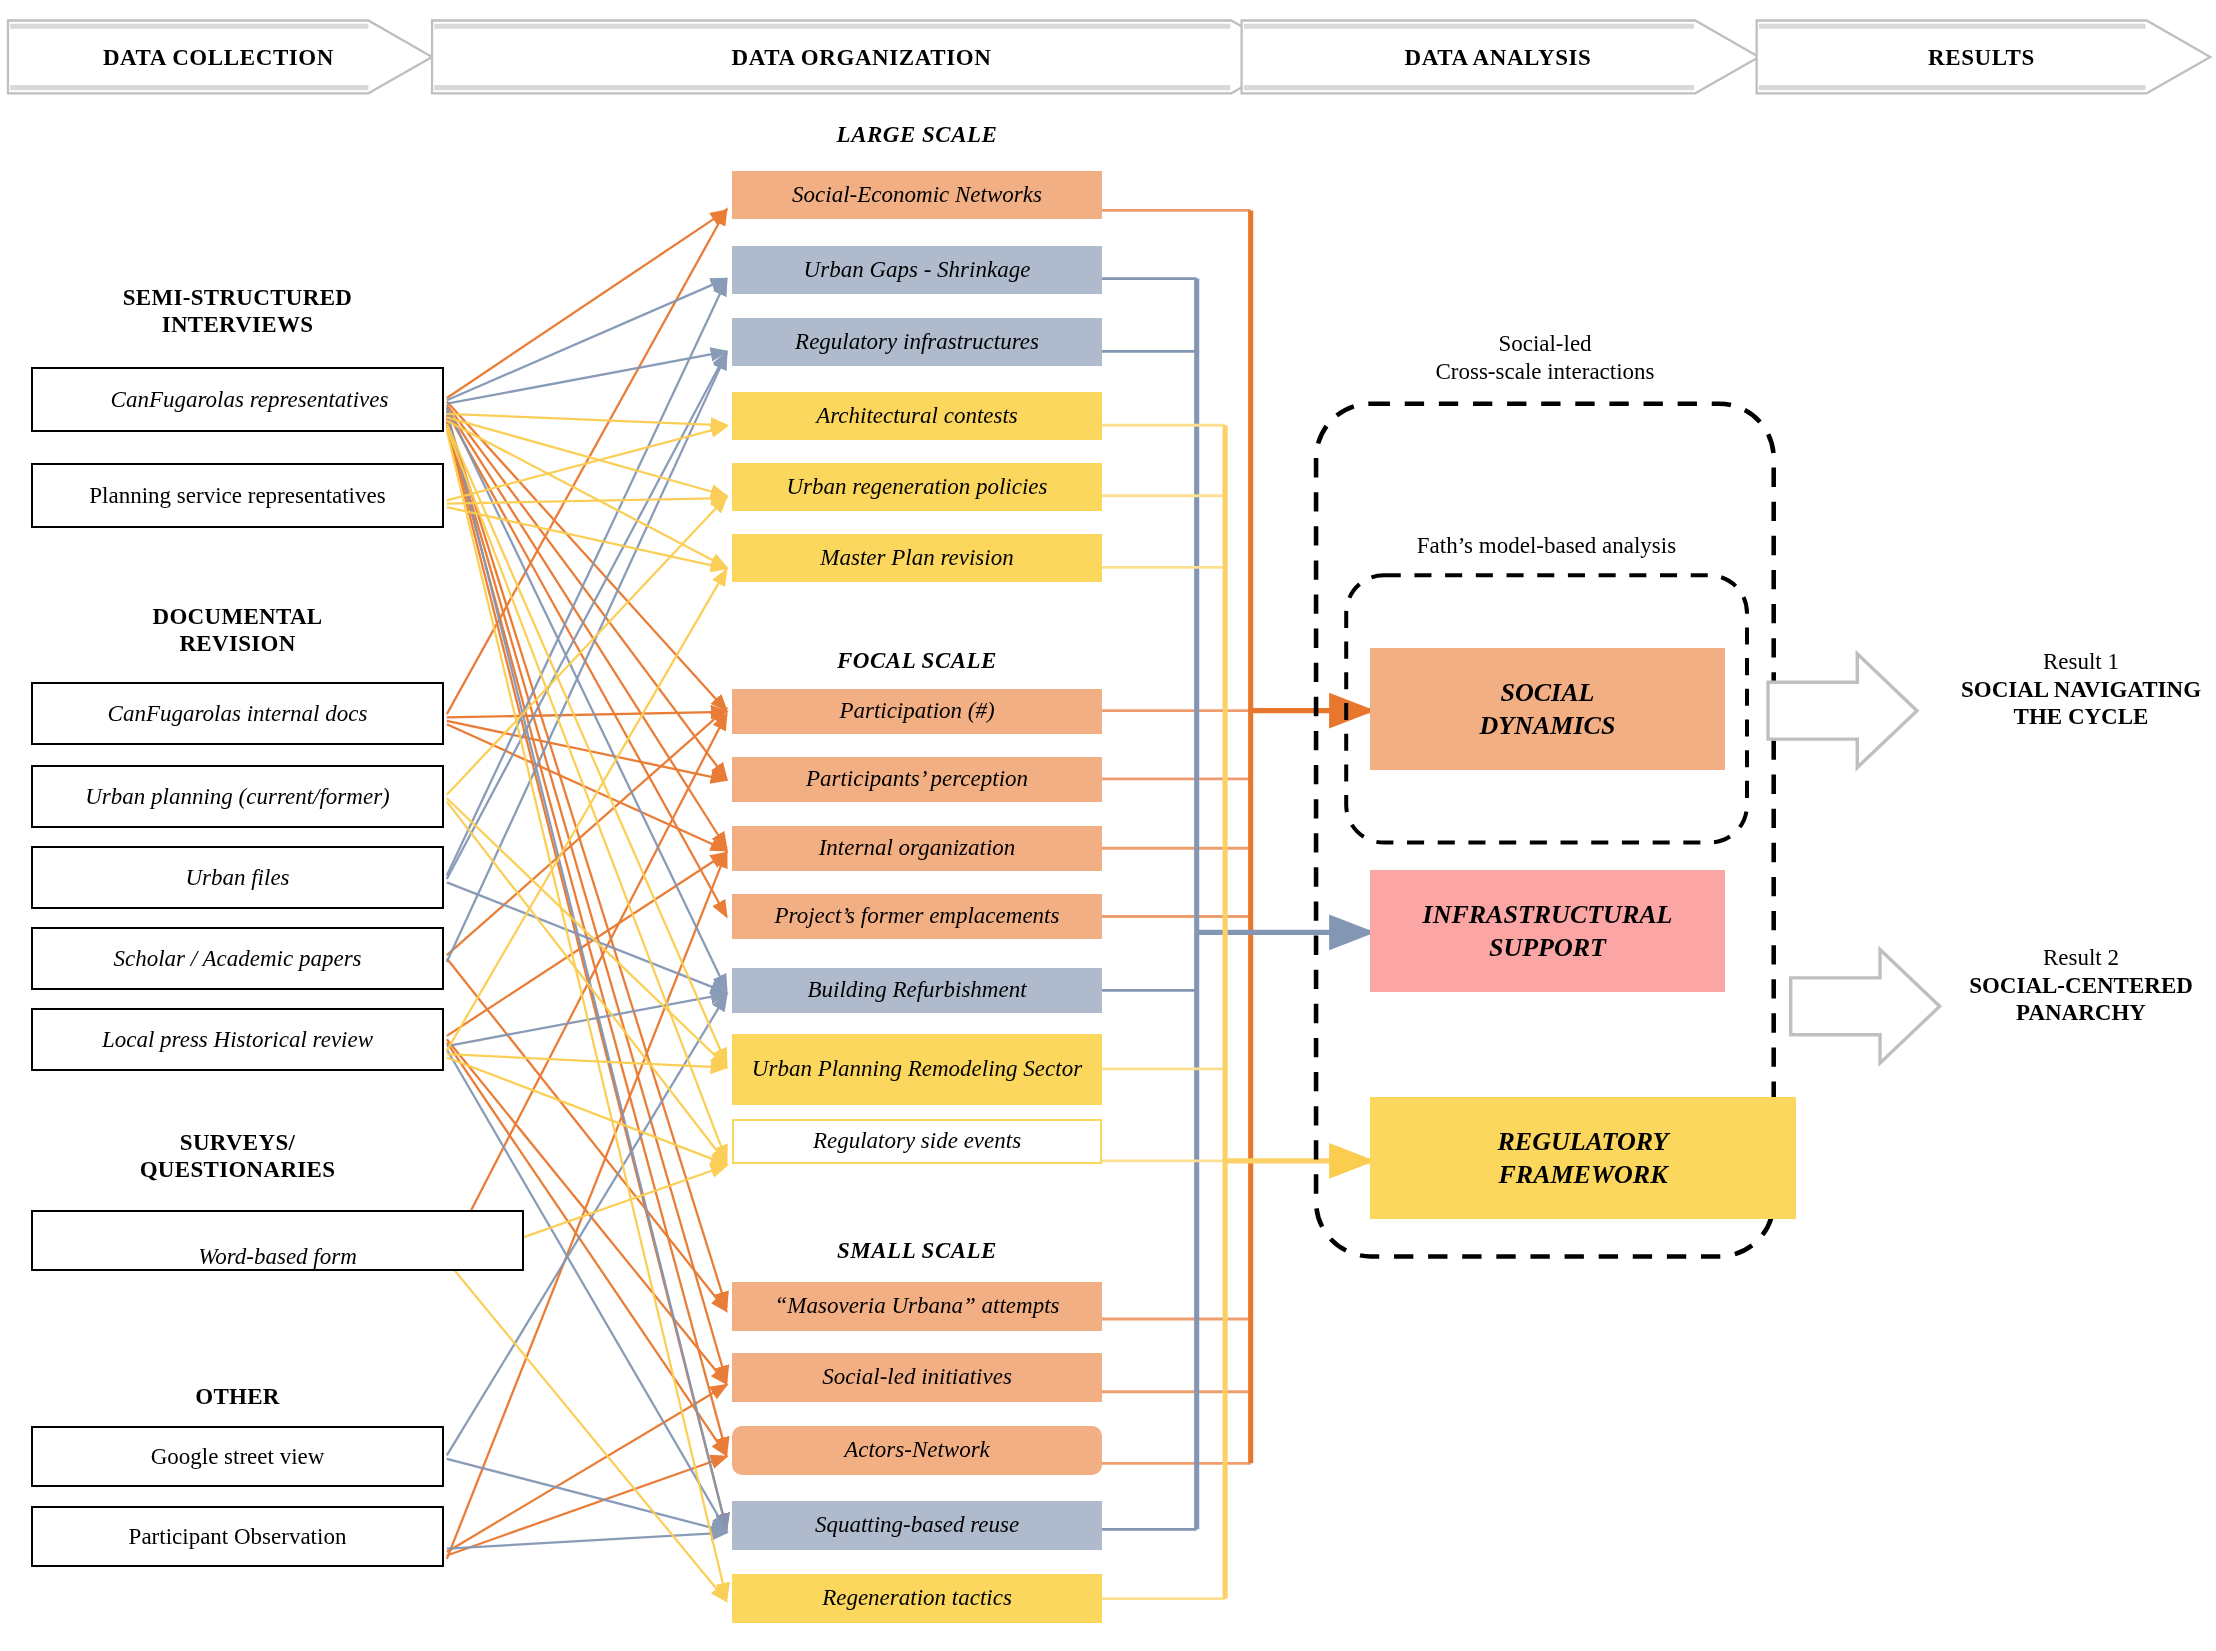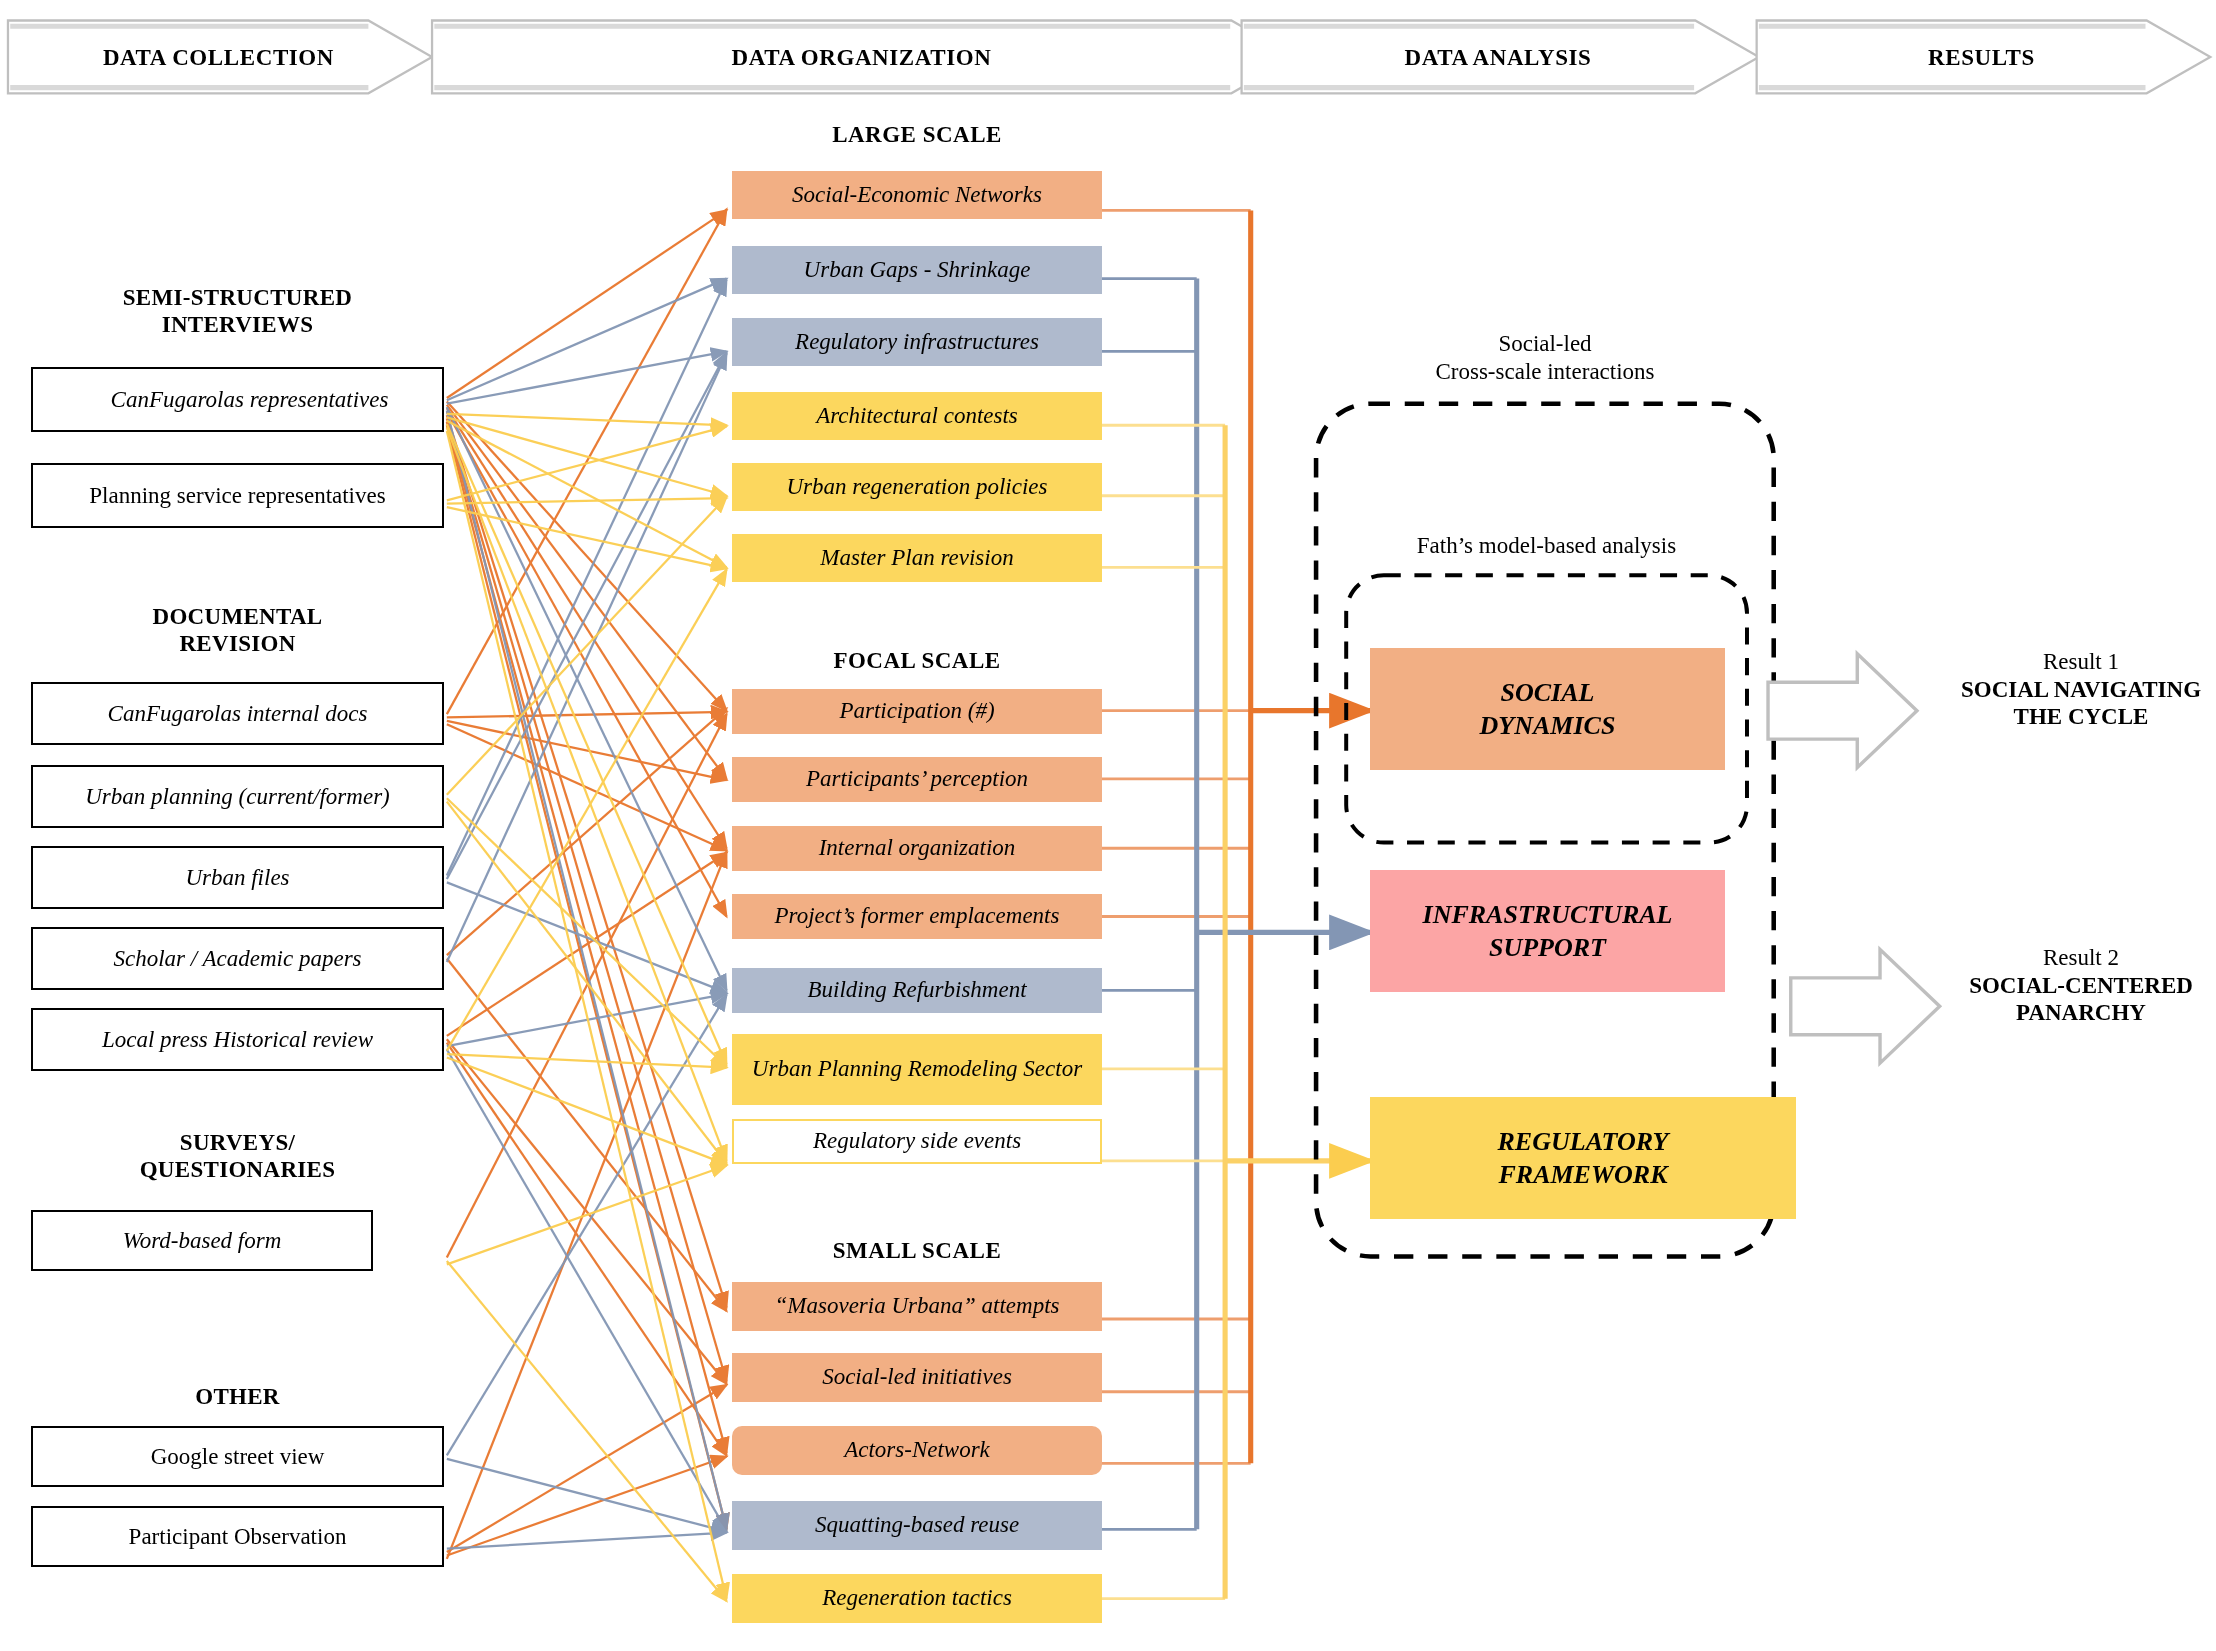--- a/index.html
+++ b/index.html
@@ -18,21 +18,21 @@
   
   .srcbox{position:absolute;border:2.3px solid #000;background:#fff;box-sizing:border-box;
           display:flex;align-items:center;justify-content:center;}
   .srcbox span{font-size:23px;line-height:1.1;padding:0 5.7px;text-align:center;}
   .it{font-style:italic;}
 
   
   .scalebox{position:absolute;box-sizing:border-box;display:flex;align-items:center;
             justify-content:center;}
   .scalebox span{font-size:23px;font-style:italic;line-height:1.16;text-align:center;padding:0 4.5px;}
-  .scale-head{font-size:23px;font-weight:700;letter-spacing:0.5px;}
+  .scale-head{font-size:23px;font-weight:700;letter-spacing:0.5px;font-style:italic;}
 
   
   .anabox{position:absolute;box-sizing:border-box;display:flex;align-items:center;
           justify-content:center;}
   .anabox span{font-size:26px;font-style:italic;font-weight:700;line-height:1.28;text-align:center;}
   .ana-cap{font-size:23px;line-height:1.2;}
   .ana-sub{font-size:23px;line-height:1.2;}
 
   
   .result-text{font-size:23px;line-height:1.2;}
@@ -216,21 +216,21 @@
     <span class="it">Scholar / Academic papers</span>
   </div>
   <div class="srcbox" style="left:31px;top:1008px;width:413px;height:63px;">
     <span class="it">Local press Historical review</span>
   </div>
 
   <div class="lbl group-head" style="left:31px;top:1129px;width:413px;">
     <div>SURVEYS/</div>
     <div>QUESTIONARIES</div>
   </div>
-  <div class="srcbox" style="left:31px;top:1210px;width:342px;height:61px;">
+  <div class="srcbox" style="left:31px;top:1210px;width:493px;height:61px;align-items:flex-end;">
     <span class="it">Word-based form</span>
   </div>
 
   <div class="lbl group-head" style="left:31px;top:1383px;width:413px;">
     <div>OTHER</div>
   </div>
   <div class="srcbox" style="left:31px;top:1426px;width:413px;height:61px;">
     <span>Google street view</span>
   </div>
   <div class="srcbox" style="left:31px;top:1506px;width:413px;height:61px;">

